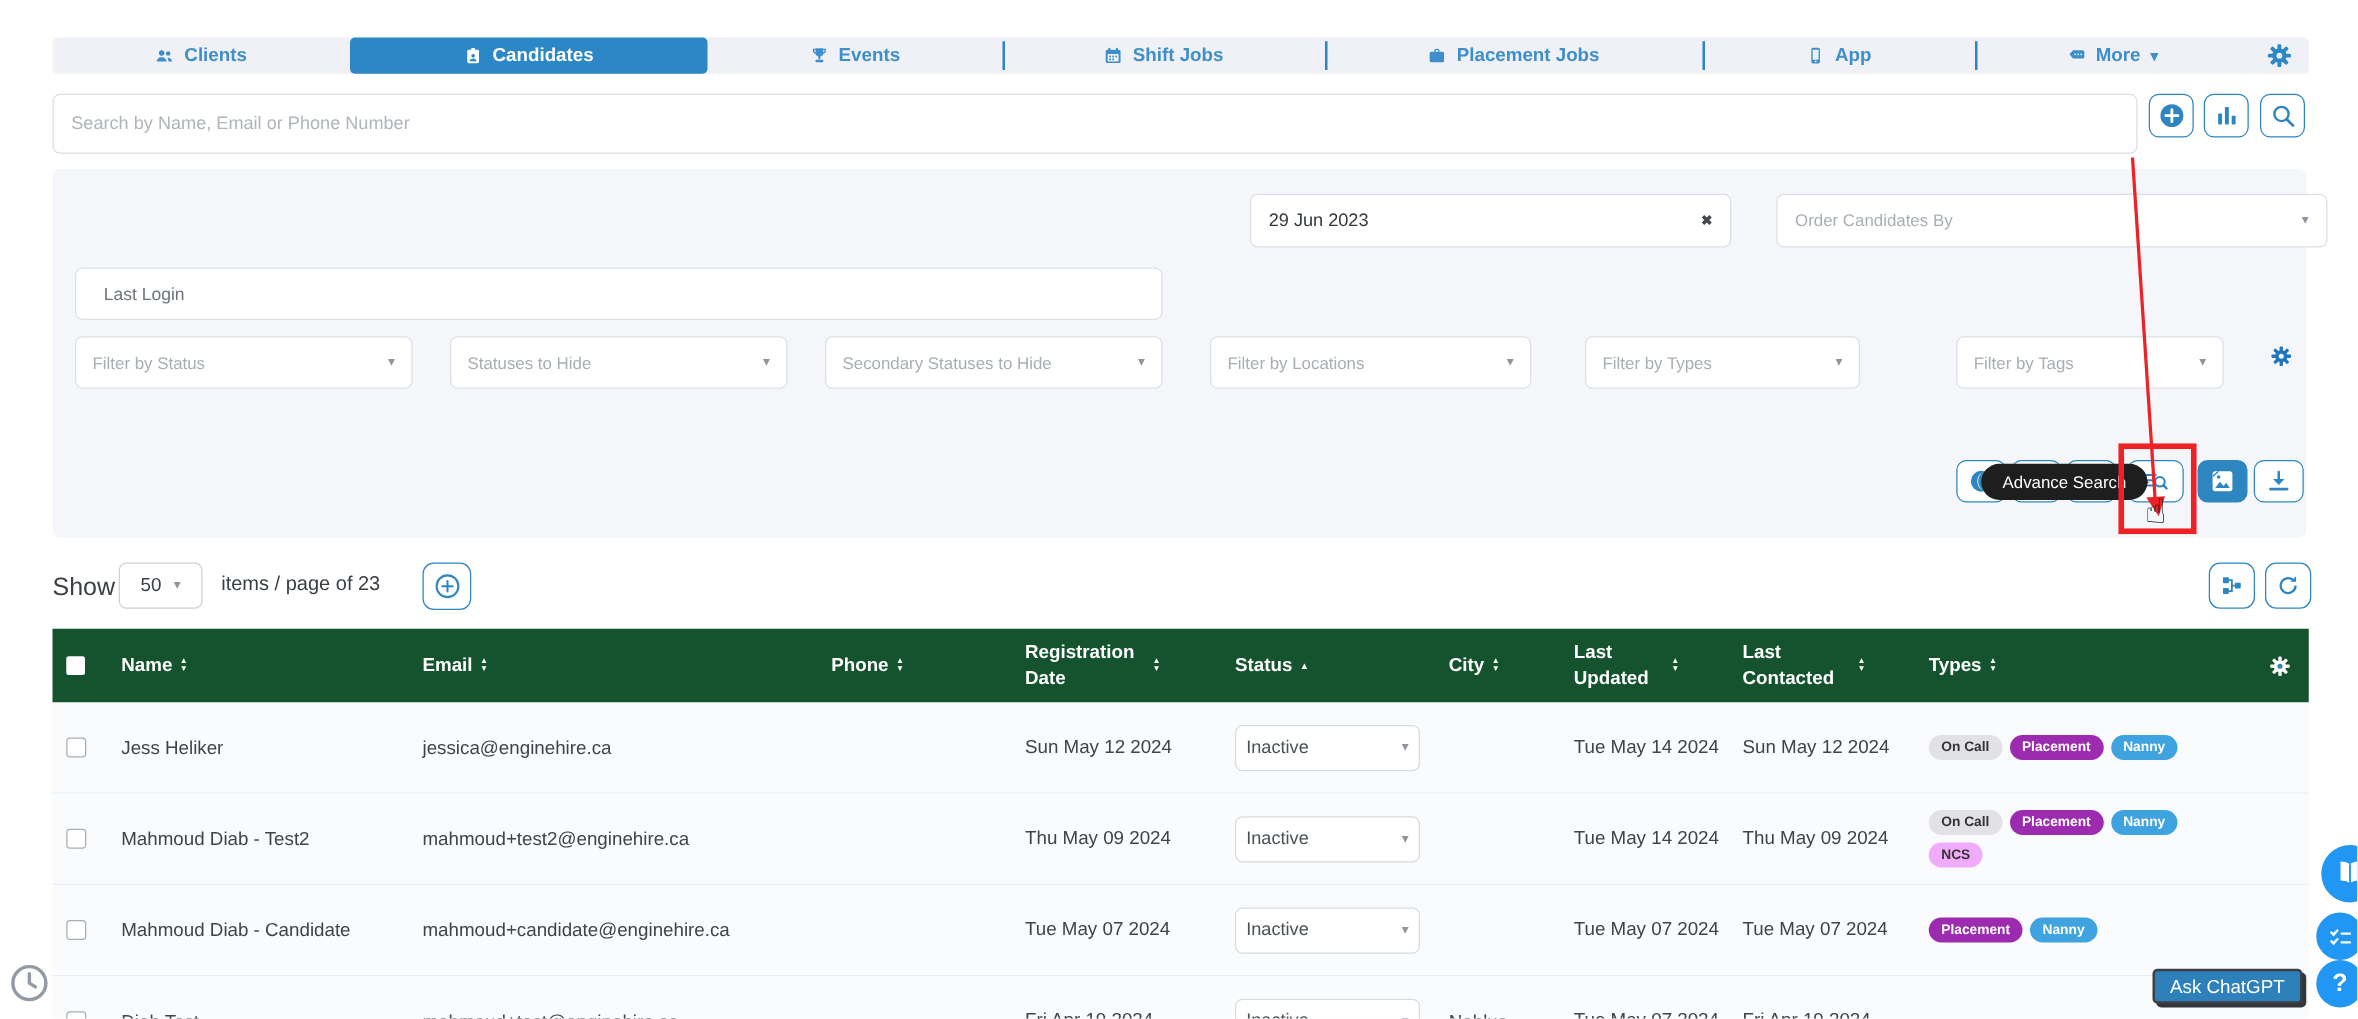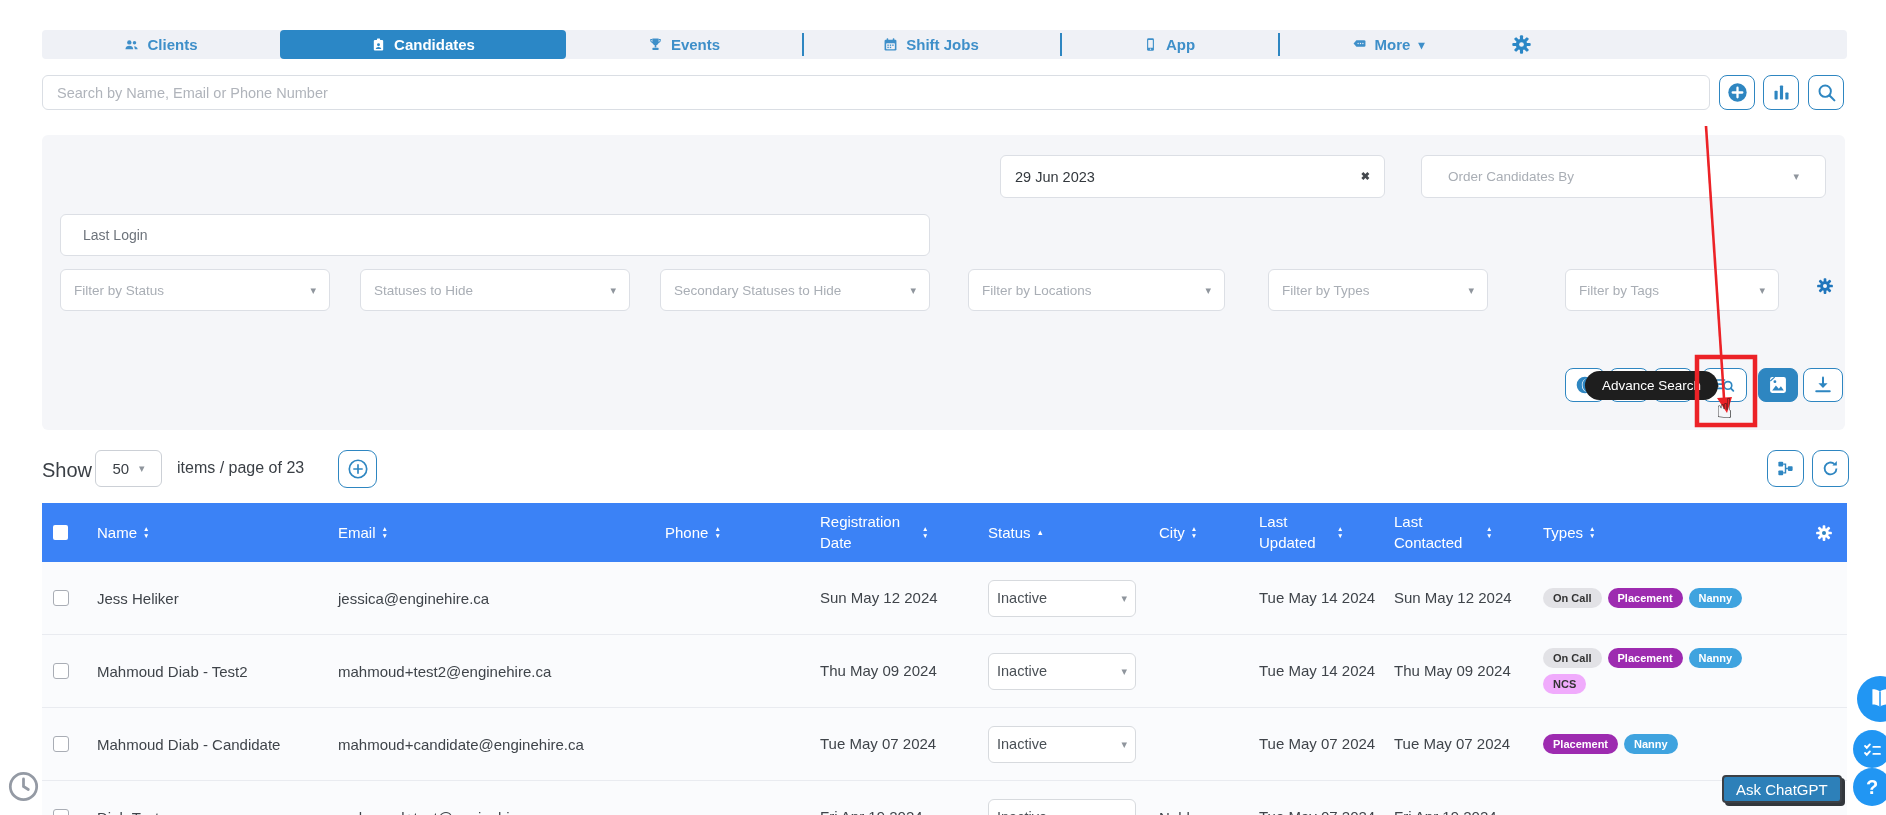--- a/index.html
+++ b/index.html
@@ -17,39 +17,39 @@
   .tab.active{background:#2b87c6;color:#fff;border-radius:4px}
   .tab.active .ic{--hole:#2b87c6}
   .tab.sep::before{content:"";position:absolute;left:0;top:3px;bottom:3px;width:2px;background:#2e86c1}
   .tw0{width:238px}.tw1{width:286px}.tw2{width:236px}.tw3{width:258px}.tw4{width:302px}
   .tw5{width:218px}.tw6{width:220px}
   .nav-gear{width:47px;display:flex;align-items:center;justify-content:center;color:#2b87c6;cursor:pointer}
   .nav-gear .ic{width:21px;height:21px;--hole:#eff1f6}
   .caret{font-size:12px;line-height:1}
 
   
-  .main-search{position:absolute;left:42px;top:75px;width:1668px;height:35px;border:1px solid #dadee4;
+  .main-search{position:absolute;left:42px;top:75px;width:1668px;height:48px;border:1px solid #dadee4;
                border-radius:6px;padding:0 14px;font-size:14.5px;color:#3f444a;background:#fff;outline:none;
                font-family:inherit}
   input::placeholder{color:#b0b4bb}
   .sq-btn{position:absolute;top:75px;width:36px;height:35px;border:1.5px solid #2e86c1;border-radius:8px;
           background:#fff;display:flex;align-items:center;justify-content:center;color:#2e86c1;cursor:pointer}
   .sq-btn .ic{width:21px;height:21px}
   #btn-add{left:1719px}#btn-chart{left:1763px}#btn-search{left:1808px}
 
   
   .fpanel{position:absolute;left:42px;top:135px;width:1803px;height:295px;background:#f5f6f9;border-radius:6px}
   .f-abs{position:absolute;background:#fff;border:1px solid #dcdfe5;border-radius:6px;font-size:14px}
   .kw{left:18px;top:20px;width:870px;height:43px;padding:0 15px;color:#3f444a;outline:none;font-family:inherit}
   .datebox{left:958px;top:20px;width:385px;height:43px;display:flex;align-items:center;
            justify-content:space-between;padding:0 14px}
   .datebox input{border:none;outline:none;font-size:14.5px;color:#33383d;width:300px;font-family:inherit;background:transparent}
   .clear-x{font-size:11px;color:#44484d;font-weight:bold;cursor:pointer}
-  .orderbox{left:1379px;top:20px;width:405px;height:43px;display:flex;align-items:center;
-            justify-content:space-between;padding:0 26px;color:#a9aeb5;font-size:13.5px;cursor:pointer}
+  .orderbox{left:1379px;top:20px;width:441px;height:43px;display:flex;align-items:center;
+            justify-content:space-between;padding:0 14px;color:#a9aeb5;font-size:13.5px;cursor:pointer}
   .orderbox .caret,.f-select .caret,.status-sel .caret,.page-size .caret{color:#8f959d;font-size:11px}
   .lastlogin{left:18px;top:79px;width:870px;height:42px;padding:0 22px;color:#5d636b;outline:none;font-family:inherit}
   .lastlogin::placeholder{color:#6d737b}
   .f-select{position:absolute;top:134px;height:42px;background:#fff;border:1px solid #dcdfe5;border-radius:6px;
             display:flex;align-items:center;justify-content:space-between;padding:0 13px;
             font-size:13.5px;color:#a9aeb5;cursor:pointer}
   .fs1{left:18px;width:270px}.fs2{left:318px;width:270px}.fs3{left:618px;width:270px}
   .fs4{left:926px;width:257px}.fs5{left:1226px;width:220px}.fs6{left:1523px;width:214px}
   .panel-gear{position:absolute;left:1774px;top:141px;color:#2076bc;cursor:pointer}
   .panel-gear .ic{width:18px;height:18px;--hole:#f5f6f9}
@@ -81,21 +81,21 @@
   .addpage{left:338px;top:450px;width:39px;height:38px}
   .addpage .ic{width:22px;height:22px}
   .sitemapb{left:1767px;top:450px;width:37px;height:37px}
   .refreshb{left:1812px;top:450px;width:37px;height:37px}
   .sitemapb .ic,.refreshb .ic{width:19px;height:19px}
 
   
   .tbl{position:absolute;left:42px;top:503px;width:1805px}
   .grid{display:grid;grid-template-columns:38px 240px 340px 130px 185px 180px 100px 135px 145px 265px 47px;
         align-items:center}
-  .thead{height:59px;background:#3b82f6;color:#fff;font-weight:normal;font-size:15px}
+  .thead{height:59px;background:#14532d;color:#fff;font-weight:bold;font-size:15px}
   .trow{height:73px;background:#fafbfd;border-bottom:1px solid #e9ebf0;font-size:15px;color:#3f444a}
   .hcell{display:flex;align-items:center;gap:6px}
   .pl17{padding-left:17px}.pl18{padding-left:18px}.pl5{padding-left:5px}.pl30{padding-left:30px}
   .pl13{padding-left:13px}.pl4{padding-left:4px}.pl8{padding-left:8px}
   .lbl-reg{max-width:96px;line-height:1.35}.lbl-lu{max-width:72px;line-height:1.35}.lbl-lc{max-width:86px;line-height:1.35}
   .sort{display:flex;flex-direction:column;gap:1px;font-size:6.5px;line-height:6px}
   .sort-single{font-size:7.5px}
   .hcb{width:15px;height:15px;background:#fff;border-radius:2px;margin-left:11px;cursor:pointer}
   .hgear{justify-self:center;color:#fff;cursor:pointer}
   .hgear .ic{width:18px;height:18px;--hole:#2b83bf}
@@ -261,20 +261,26 @@
           <use href="#i-trophy"></use>
         </svg>
         <span>Events</span>
       </div>
     <div class="tab tw3 sep">
         <svg class="ic">
           <use href="#i-cal"></use>
         </svg>
         <span>Shift Jobs</span>
       </div>
+    <div class="tab tw4 sep">
+        <svg class="ic">
+          <use href="#i-brief"></use>
+        </svg>
+        <span>Placement Jobs</span>
+      </div>
     <div class="tab tw5 sep">
         <svg class="ic">
           <use href="#i-phone"></use>
         </svg>
         <span>App</span>
       </div>
     <div class="tab tw6 sep">
         <svg class="ic">
           <use href="#i-chat"></use>
         </svg>

